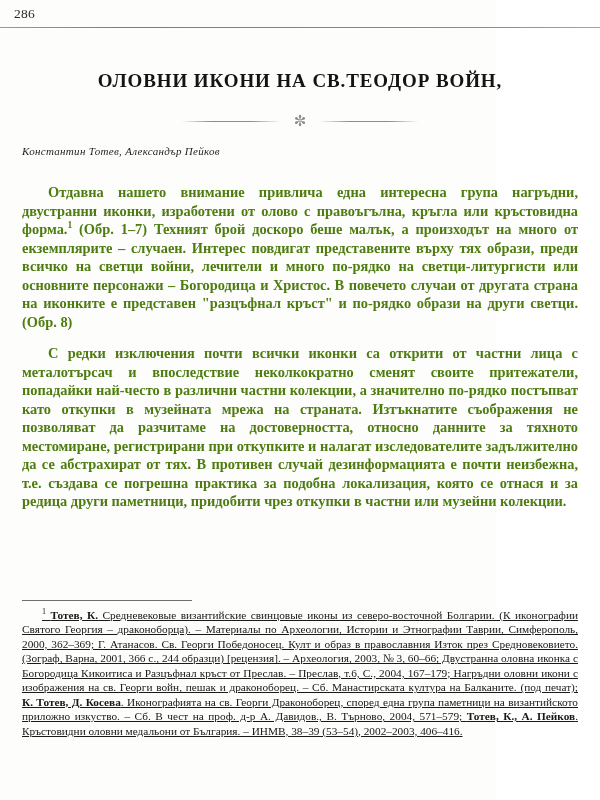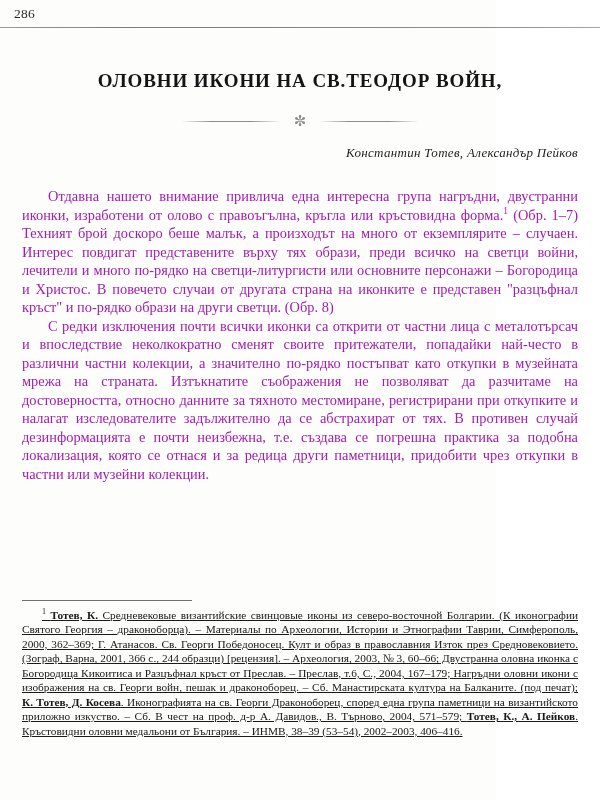--- a/index.html
+++ b/index.html
@@ -85,43 +85,44 @@
     text-align: center;
     color: #8a8a8a;
     font-size: 15px;
     line-height: 1;
     margin: 0 4px;
   }
 
   
   .authors {
     margin-top: 16px;
-    text-align: right;
+    text-align: left;
     font-style: italic;
-    font-size: 13px;
+    font-size: 11px;
     letter-spacing: 0.3px;
     color: #1e1e1e;
   }
 
   
   .body-text {
     margin-top: 26px;
     font-size: 14.4px;
     line-height: 1.285;
     text-align: justify;
     text-justify: inter-word;
-    color: #a21caf;
+    color: #4d7c0f;
     hyphens: manual;
+    font-weight: bold;
   }
   .body-text p {
     margin: 0 0 0 0;
     text-indent: 26px;
   }
   .body-text p + p {
-    margin-top: 0;
+    margin-top: 13px;
   }
   .fn-ref {
     font-size: 9.5px;
     vertical-align: super;
     line-height: 0;
   }
 
   
   .footnote-zone {
     position: absolute;

